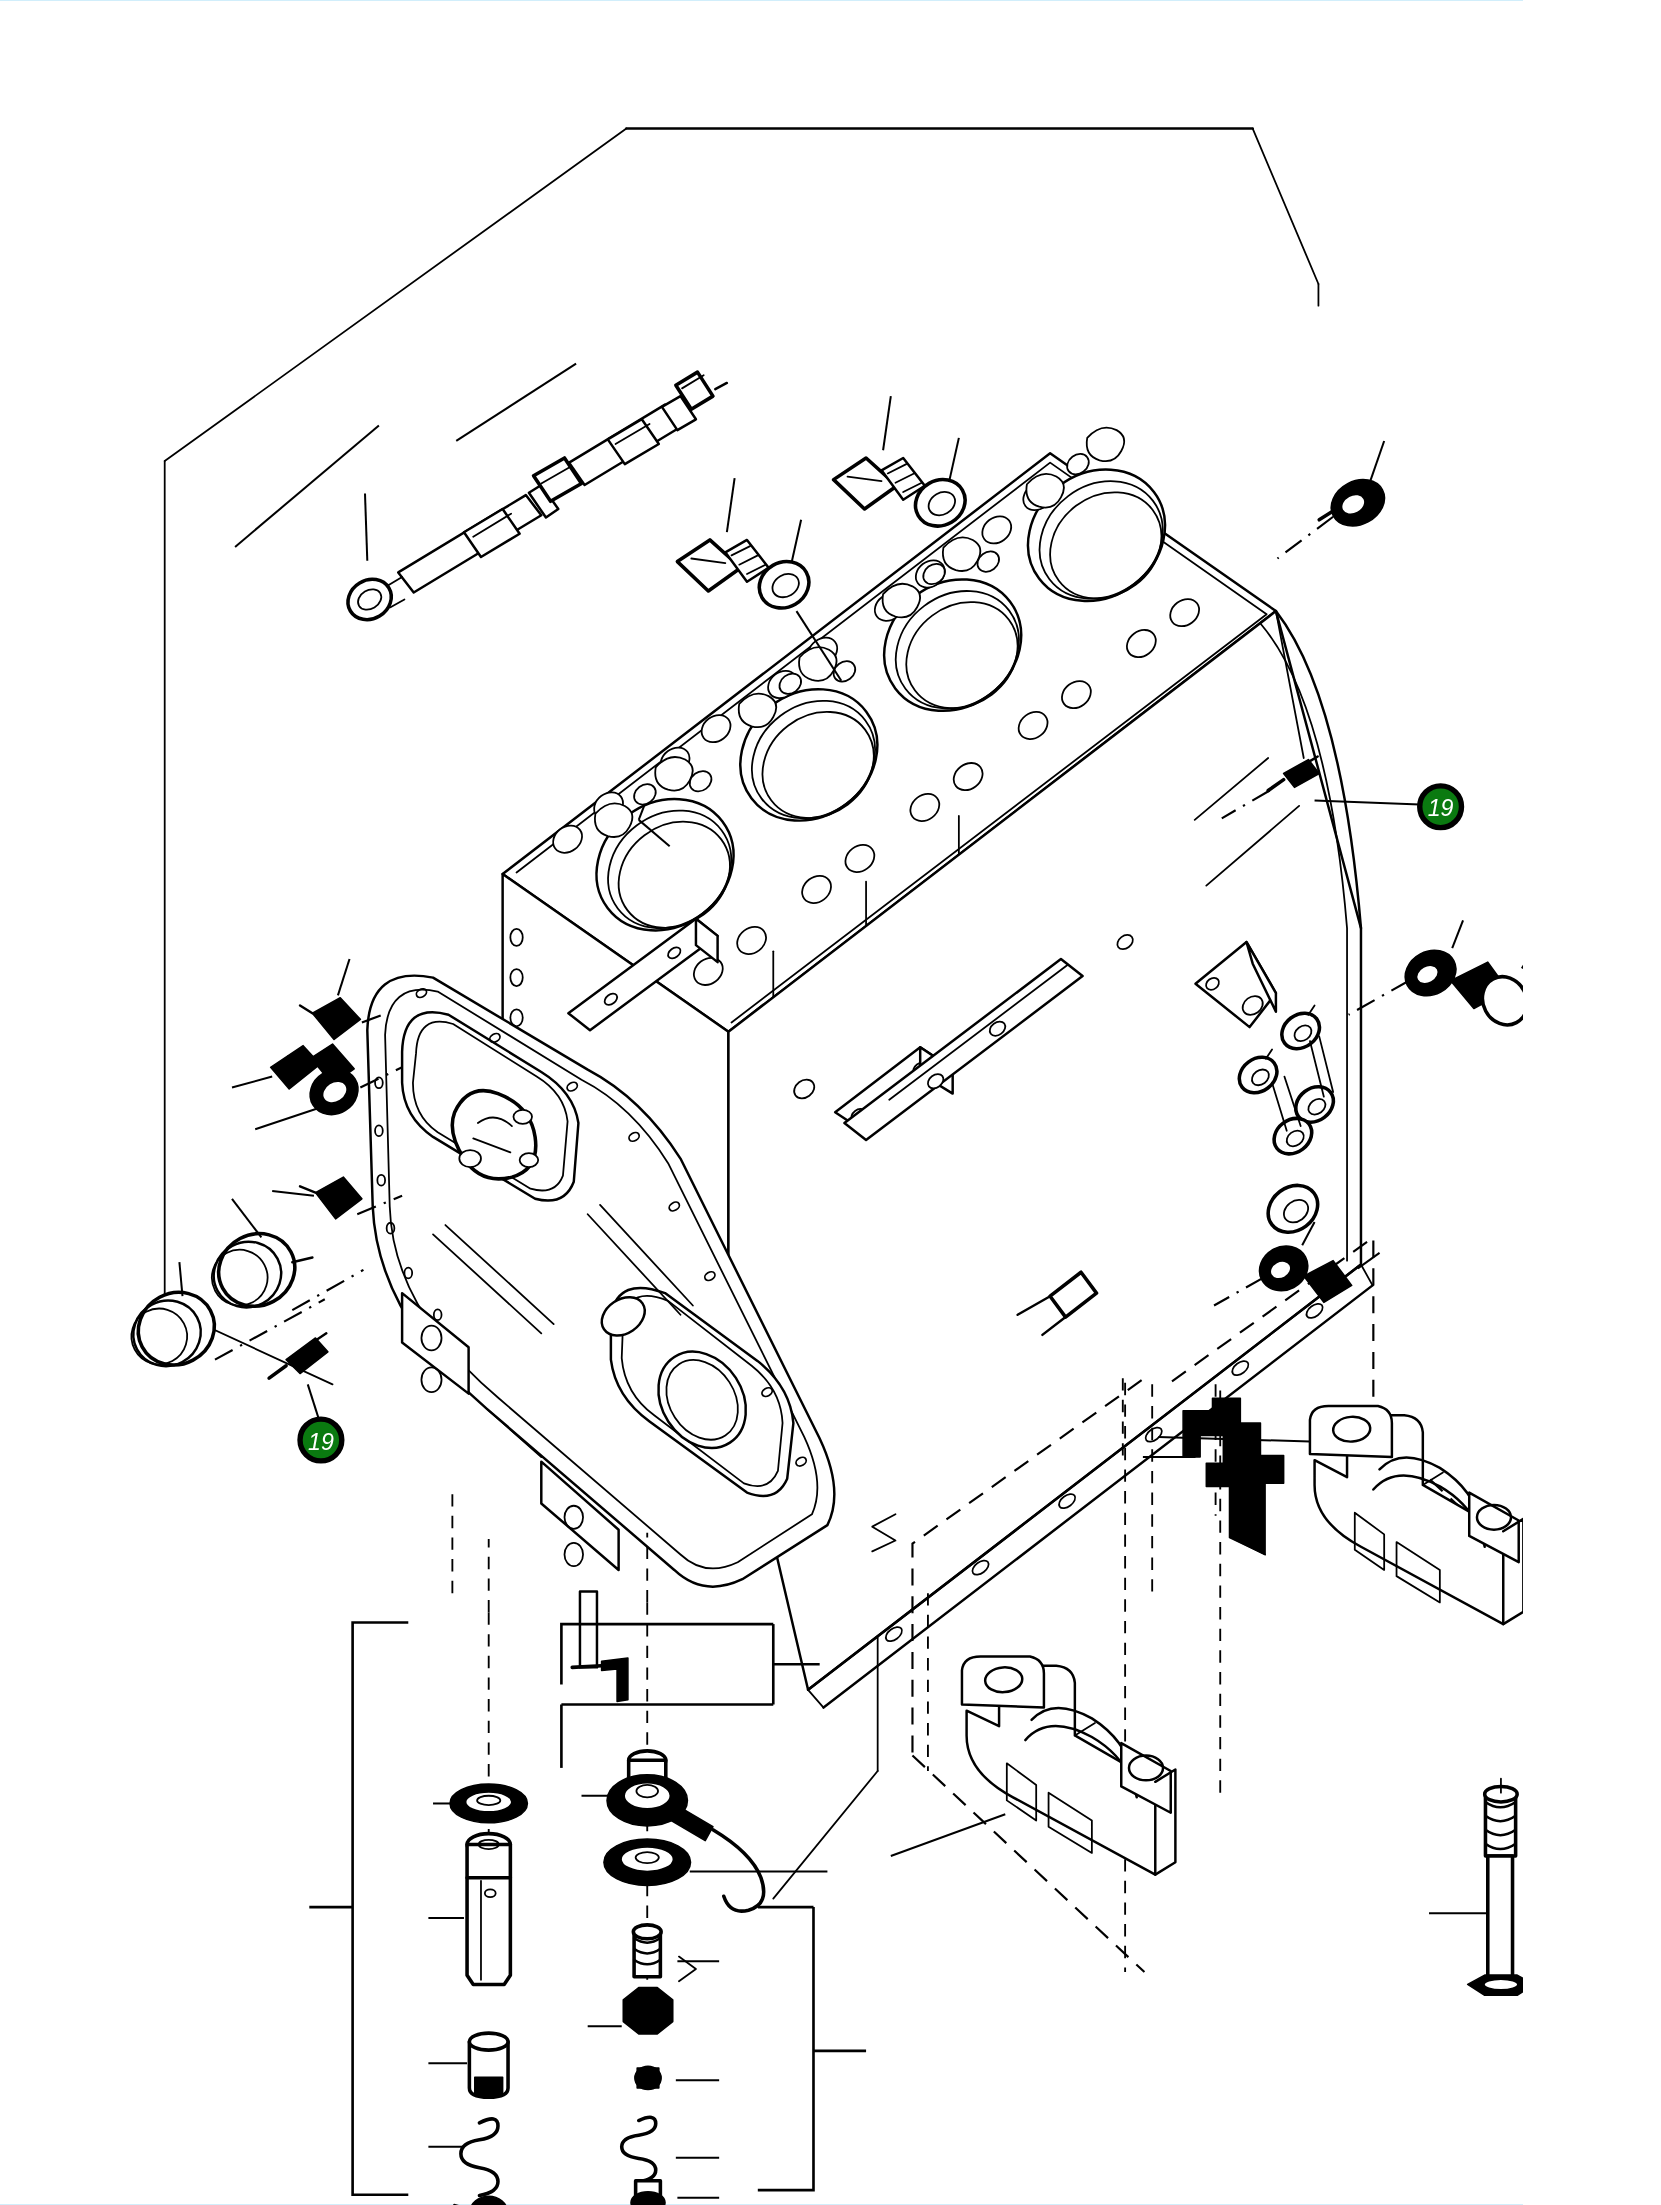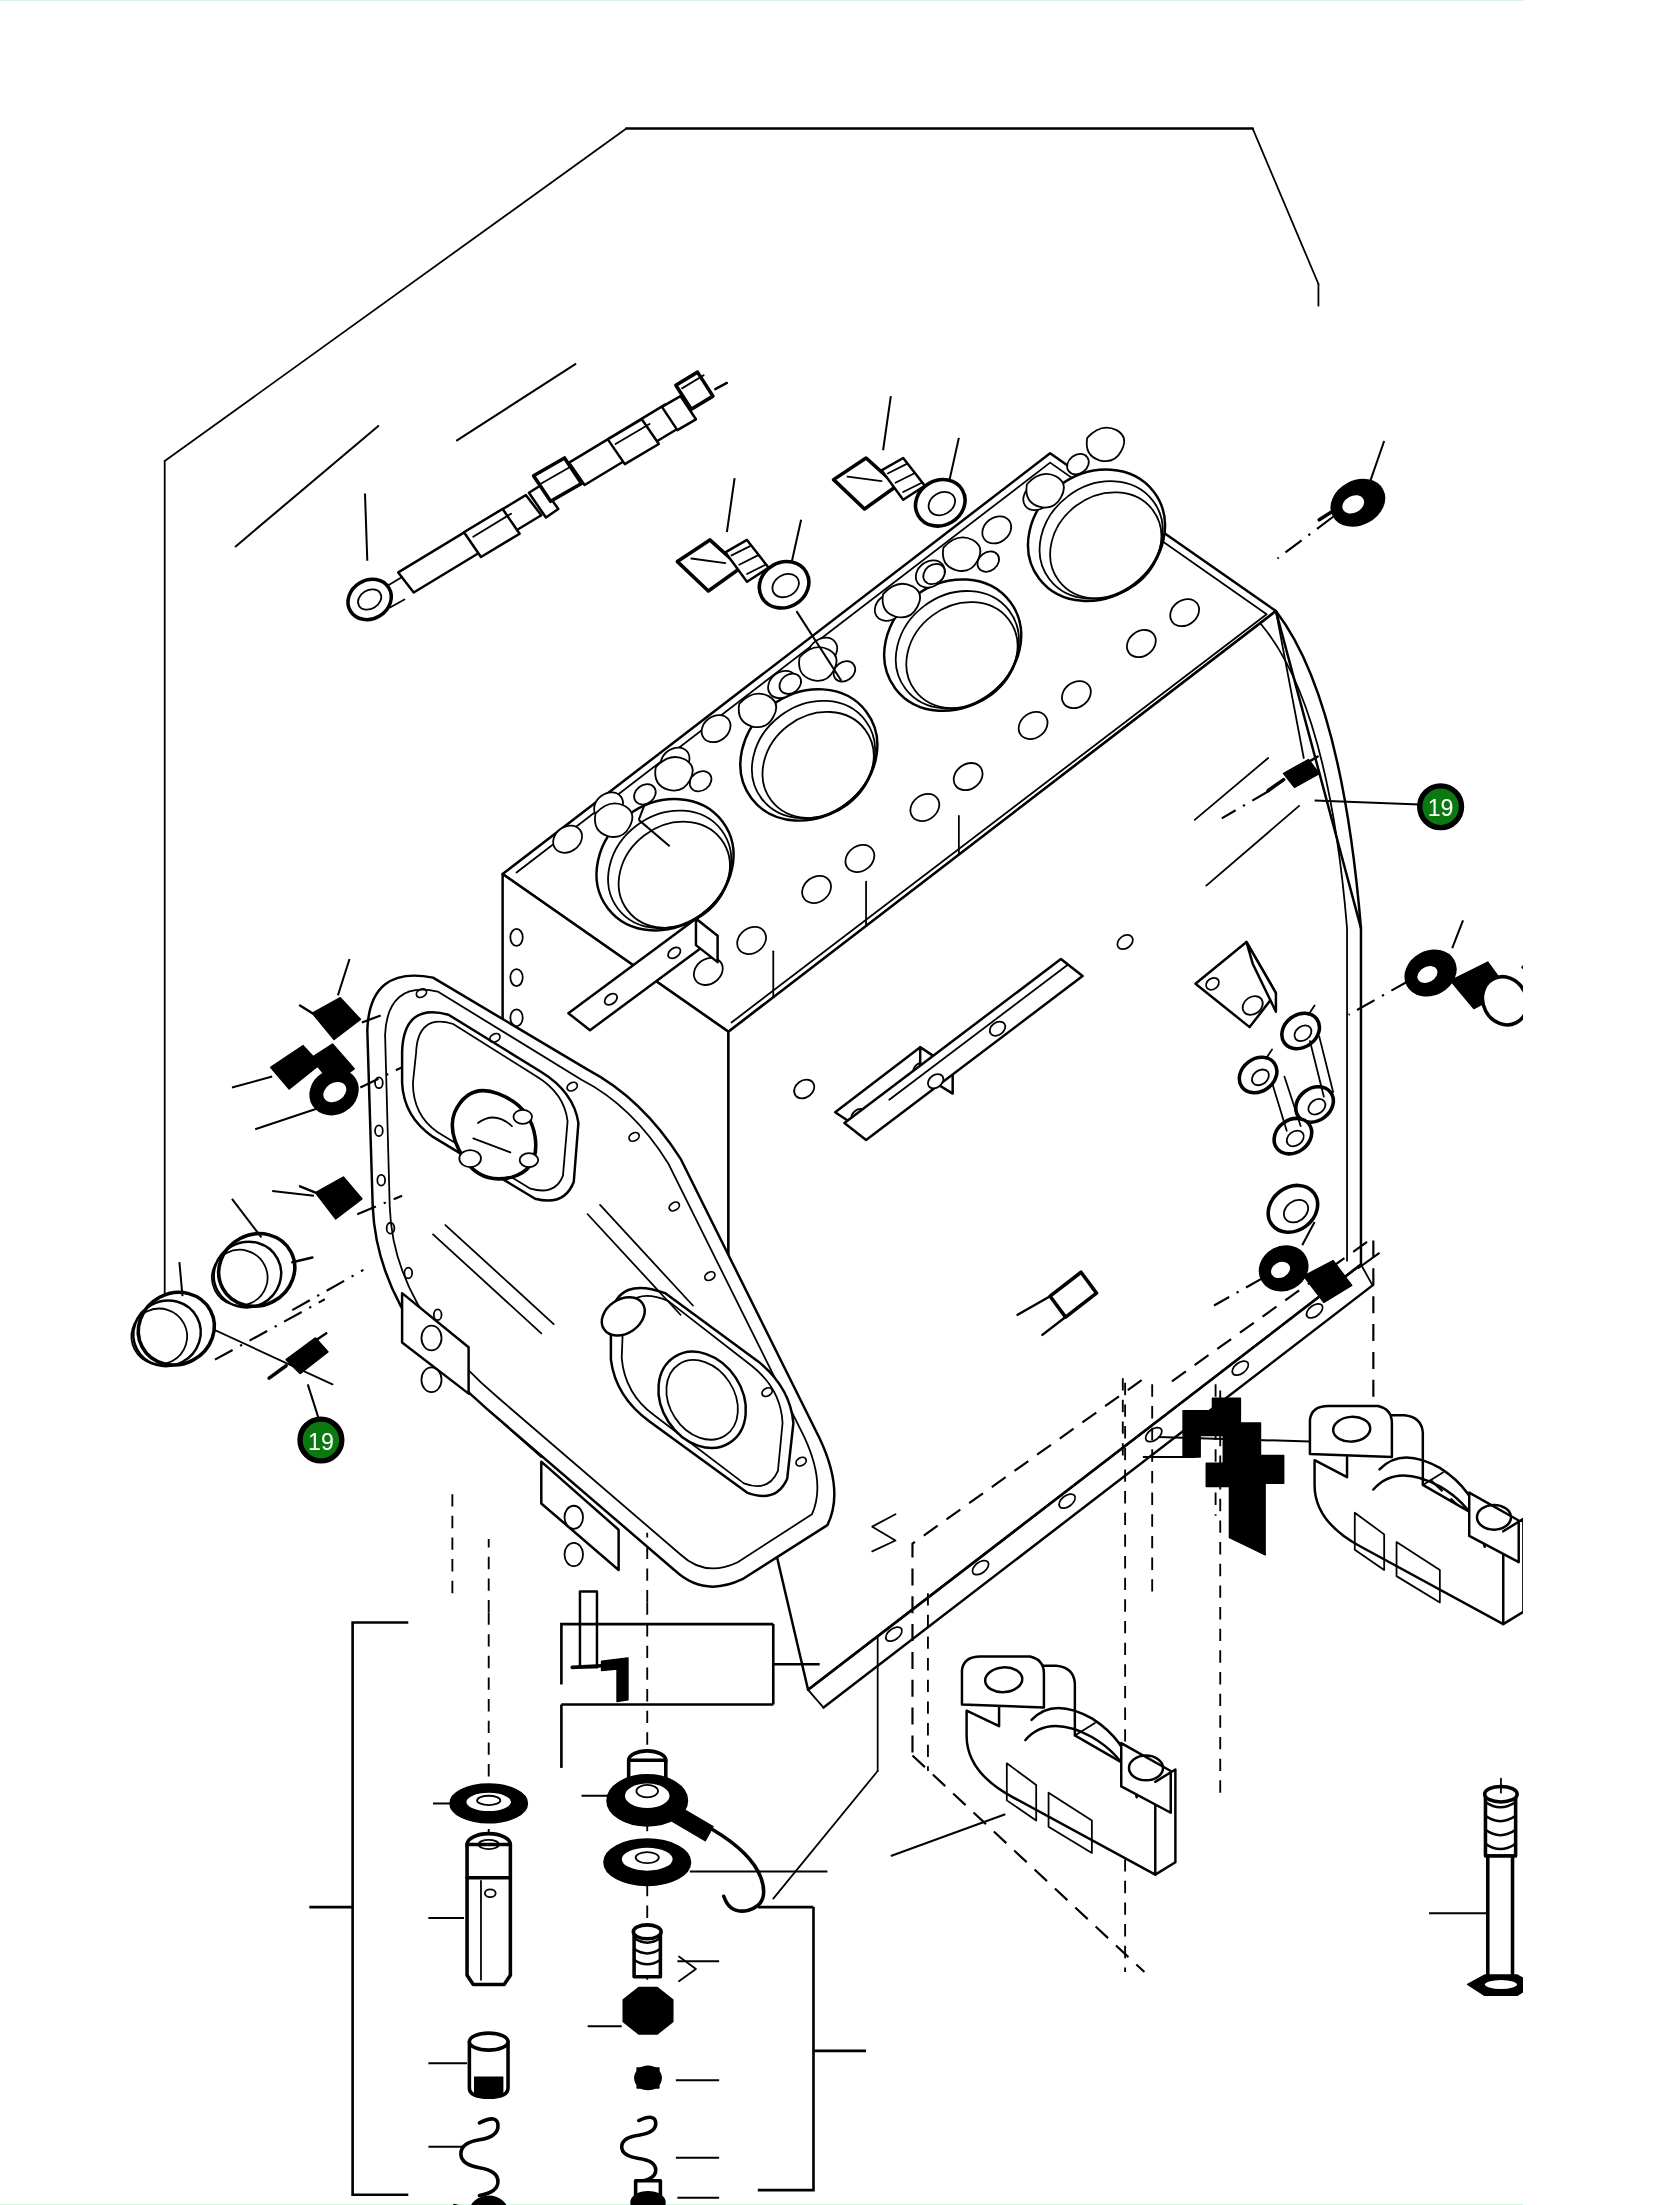--- a/index.html
+++ b/index.html
@@ -8,22 +8,23 @@
     padding: 0;
     background: #ffffff;
   }
   body {
     font-family: "Liberation Sans", sans-serif;
   }
   #diagram-root {
     position: relative;
     width: 1523px;
     height: 2205px;
-    background: #22c55e;
+    background: #0ea5e9;
     overflow: hidden;
+    font-style: italic;
   }
   #diagram-svg {
     position: absolute;
     top: 0; left: 0;
     width: 1661px;
     height: 2205px;
     display: block;
   }
   .ln    { fill: none; stroke: #000; stroke-width: 3.2; stroke-linecap: round; stroke-linejoin: round; }
   .ln-t  { fill: none; stroke: #000; stroke-width: 2.3; stroke-linecap: round; stroke-linejoin: round; }

